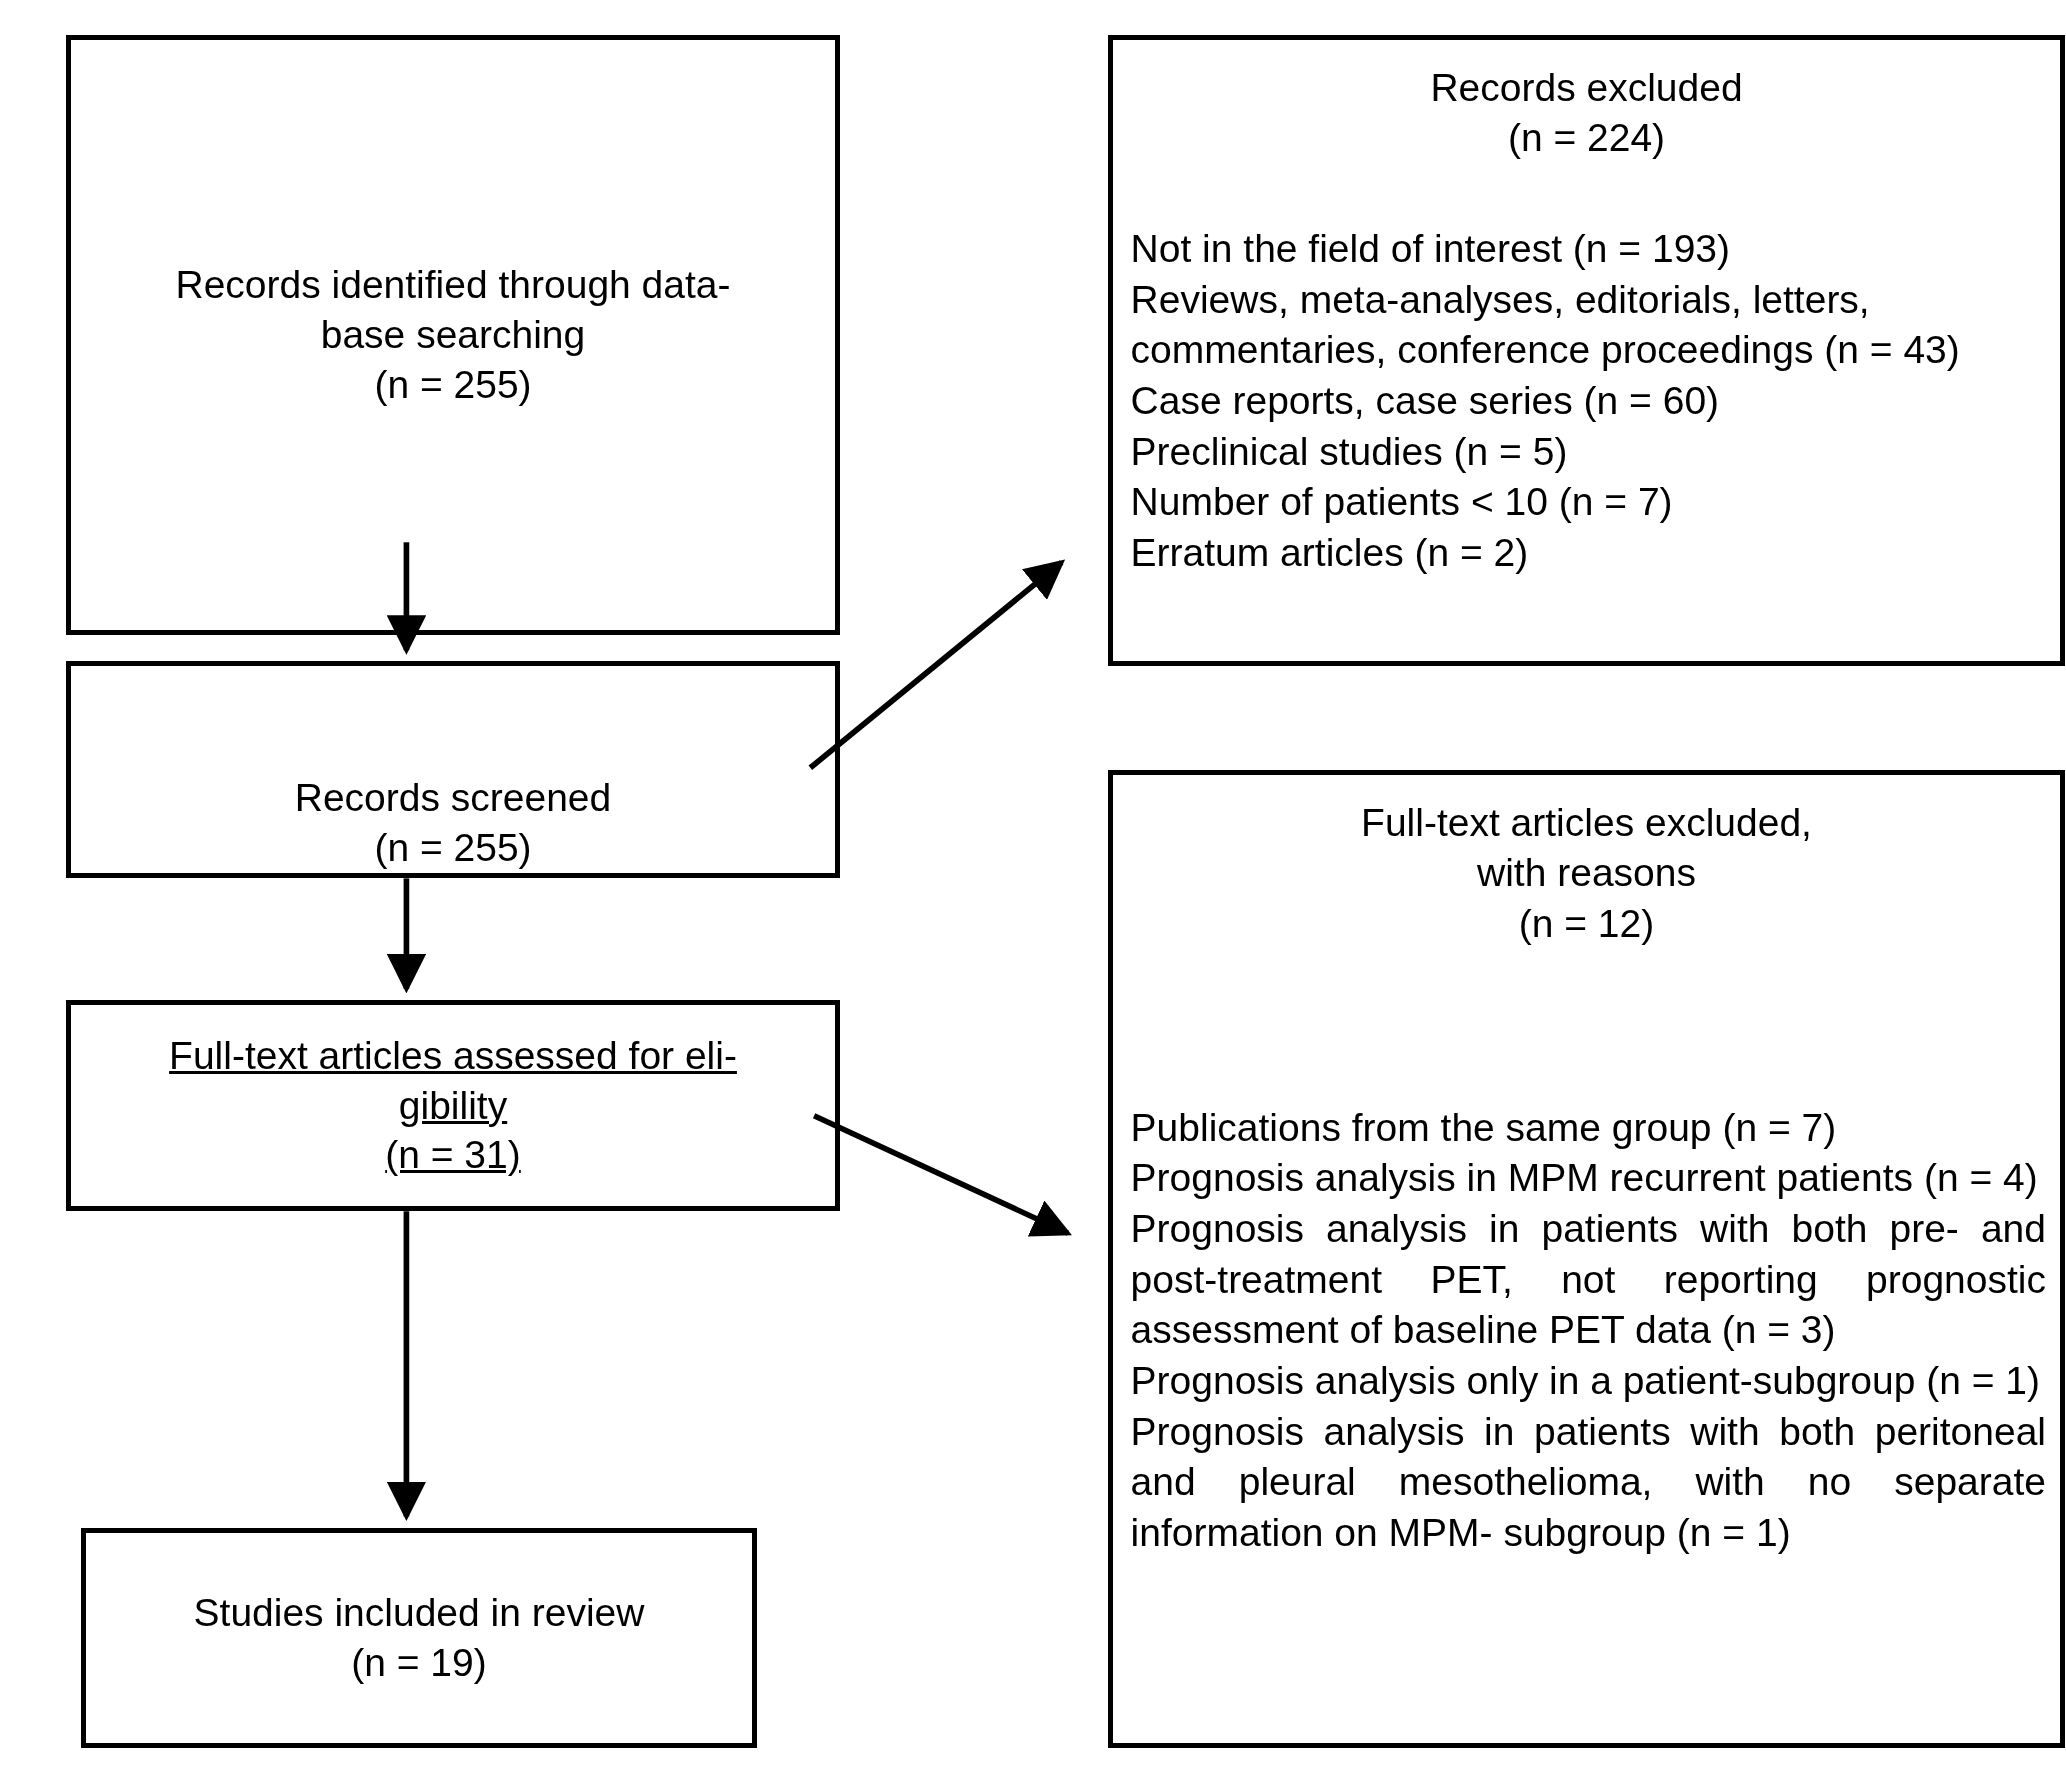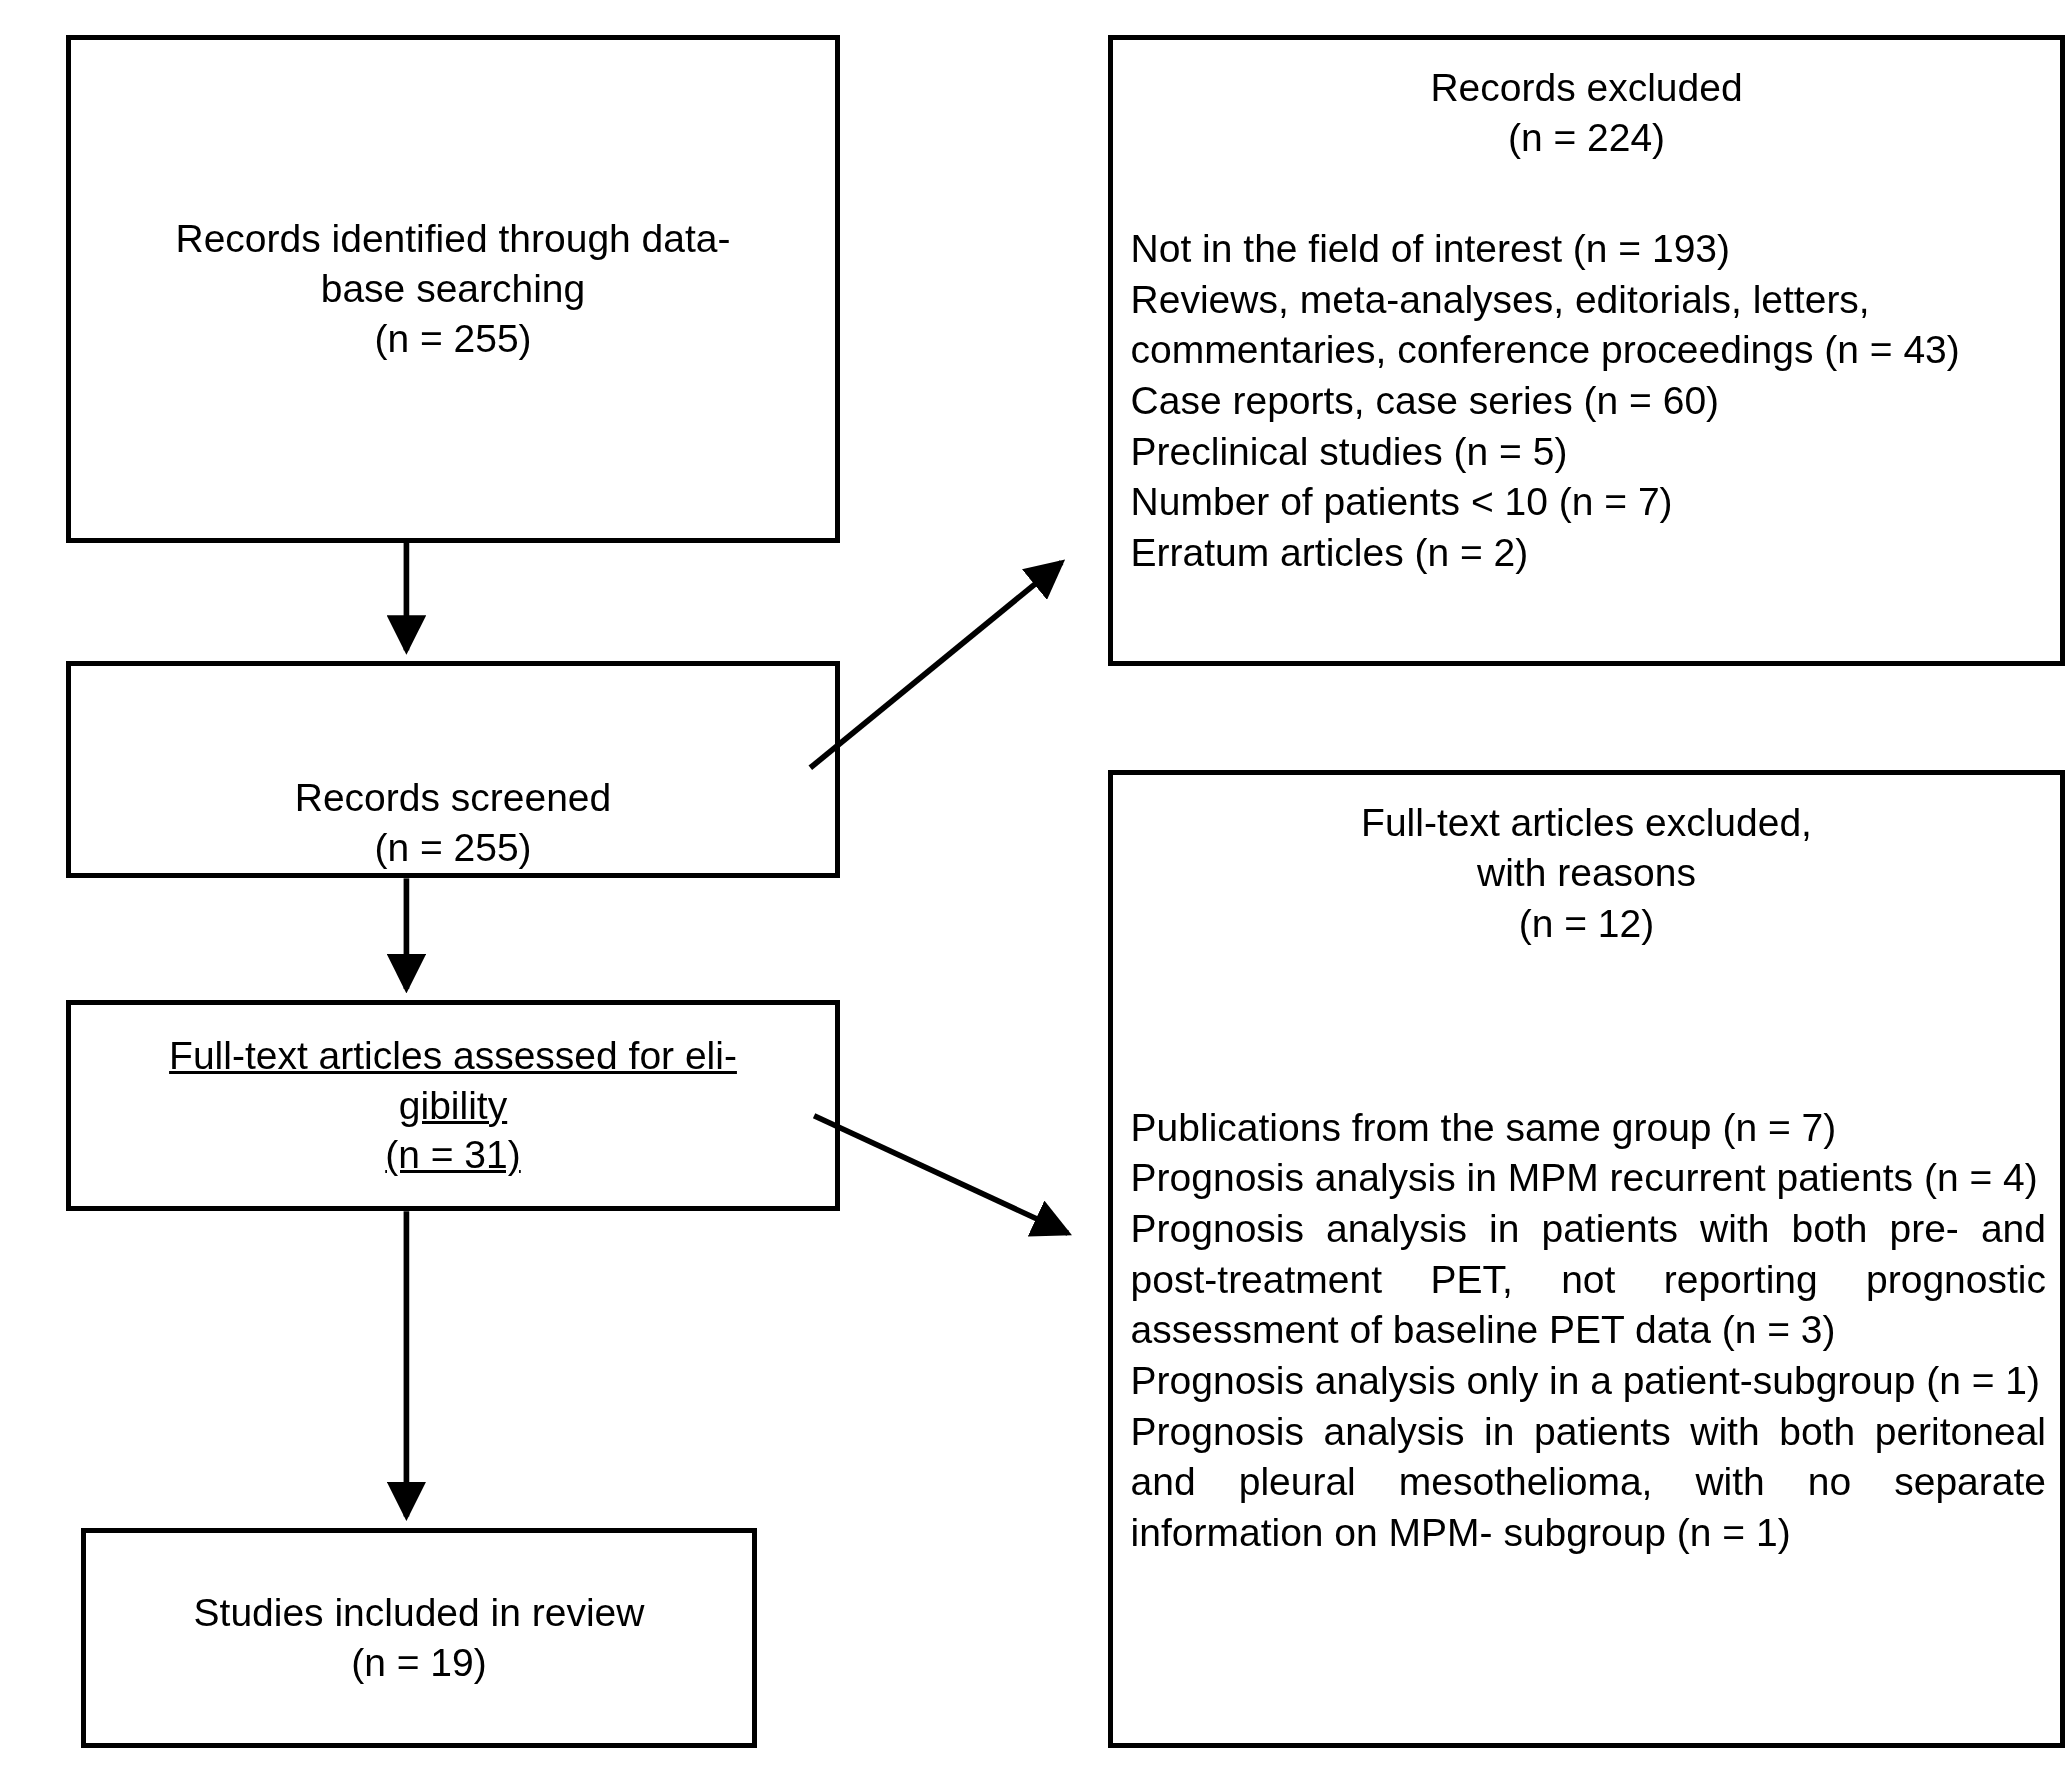--- a/index.html
+++ b/index.html
@@ -32,21 +32,21 @@
     text-align: center;
     align-items: center;
   }
   .flow-text {
     font-size: 39px;
     line-height: 1.28;
     letter-spacing: 0px;
     white-space: pre-line;
   }
   
-  #box-identified   { left: 35px;  top: 35px;   width: 774px; height: 508px; }
+  #box-identified   { left: 35px;  top: 35px;   width: 774px; height: 600px; }
   #box-screened     { left: 35px;  top: 661px; width: 774px; height: 217px; justify-content: flex-end; }
   #box-eligibility  { left: 35px;  top: 1000px; width: 774px; height: 211px; text-decoration: underline; }
   #box-included     { left: 50px;  top: 1528px; width: 676px; height: 220px; }
 
   
   #box-records-excluded {
     left: 1077px; top: 35px; width: 957px; height: 631px;
     justify-content: flex-start;
   }
   #box-fulltext-excluded {

